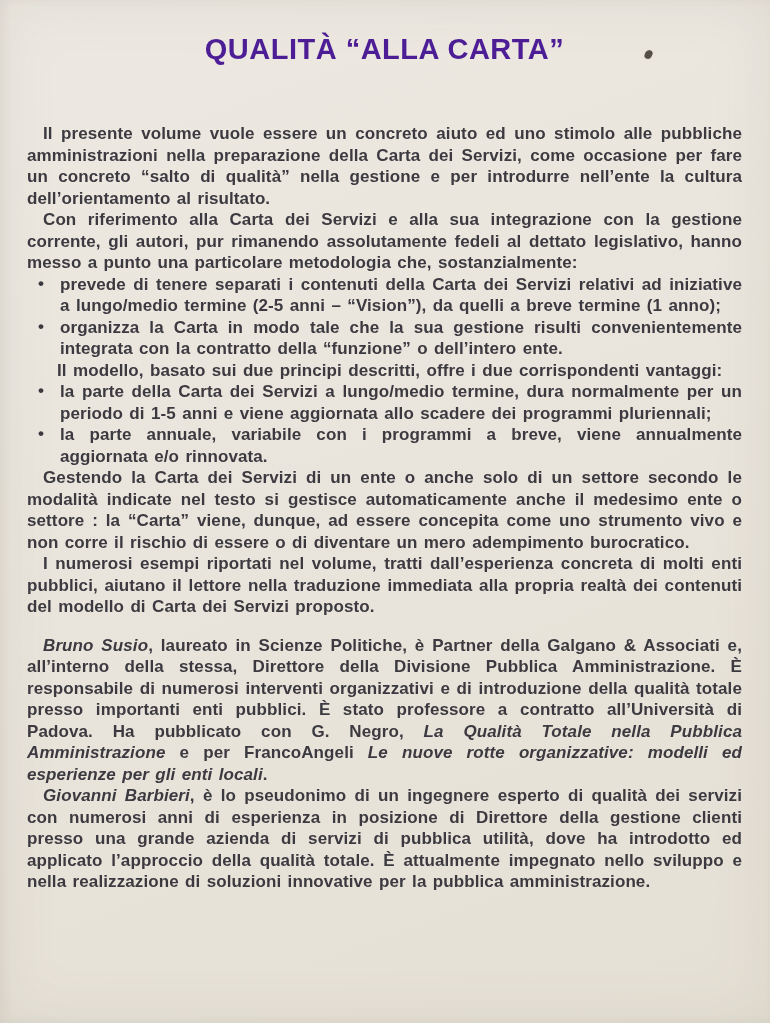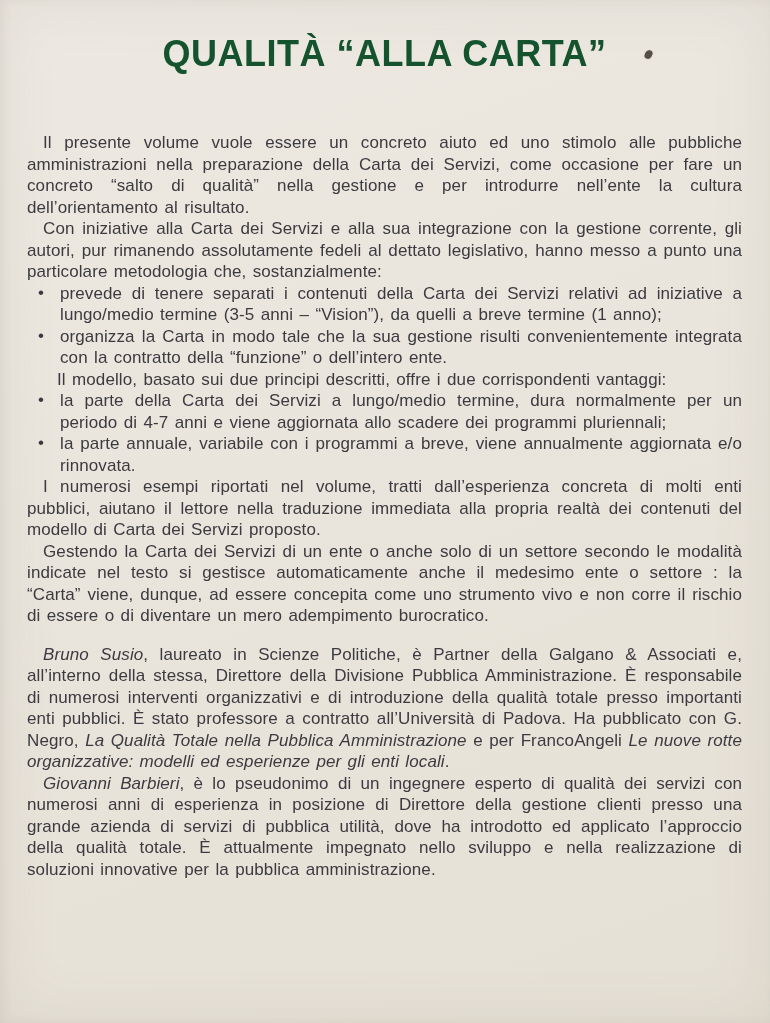--- a/index.html
+++ b/index.html
@@ -14,35 +14,35 @@
   .page {
     position: absolute;
     inset: 0;
     padding: 33px 28px 0 27px;
     box-sizing: border-box;
     box-shadow: inset 0 0 60px rgba(120,110,90,0.10), inset 4px 0 10px rgba(110,100,85,0.07);
   }
   .title {
     margin: 0;
     text-align: center;
-    font-size: 36px;
+    font-size: 29px;
     font-weight: 700;
     letter-spacing: 0.5px;
-    color: #14532d;
+    color: #4c1d95;
   }
   .body-text {
     margin-top: 57px;
     font-size: 17px;
     line-height: 21.5px;
     color: #3c3a40;
     text-align: justify;
     word-spacing: 1.5px;
     letter-spacing: 0.1px;
   }
-  .block { margin: 0; }
+  .block { margin: 0; font-weight: bold; }
   .paragraph { text-indent: 16px; }
   .bullet { position: relative; padding-left: 33px; }
   .bullet .marker {
     position: absolute;
     left: 11px;
     top: -1px;
     font-size: 17px;
   }
   .continuation { margin-left: 30px; }
   .bio { text-indent: 16px; }
@@ -66,46 +66,46 @@
 <div class="page">
 
   <h1 class="title">QUALITÀ “ALLA CARTA”</h1>
 
   <div class="speck"></div>
 
   <div class="body-text">
 
     <p class="block paragraph"><span>Il presente volume vuole essere un concreto aiuto ed uno stimolo alle pubbliche amministrazioni nella preparazione della Carta dei Servizi, come occasione per fare un concreto “salto di qualità” nella gestione e per introdurre nell’ente la cultura dell’orientamento al risultato.</span></p>
 
-    <p class="block paragraph"><span>Con iniziative alla Carta dei Servizi e alla sua integrazione con la gestione corrente, gli autori, pur rimanendo assolutamente fedeli al dettato legislativo, hanno messo a punto una particolare metodologia che, sostanzialmente:</span></p>
+    <p class="block paragraph"><span>Con riferimento alla Carta dei Servizi e alla sua integrazione con la gestione corrente, gli autori, pur rimanendo assolutamente fedeli al dettato legislativo, hanno messo a punto una particolare metodologia che, sostanzialmente:</span></p>
 
     <div class="block bullet">
       <span class="marker">•</span>
-      <span><span>prevede di tenere separati i contenuti della Carta dei Servizi relativi ad iniziative a lungo/medio termine (3-5 anni – “Vision”), da quelli a breve termine (1 anno);</span></span>
+      <span><span>prevede di tenere separati i contenuti della Carta dei Servizi relativi ad iniziative a lungo/medio termine (2-5 anni – “Vision”), da quelli a breve termine (1 anno);</span></span>
     </div>
 
     <div class="block bullet">
       <span class="marker">•</span>
       <span><span>organizza la Carta in modo tale che la sua gestione risulti convenientemente integrata con la contratto della “funzione” o dell’intero ente.</span></span>
     </div>
 
     <p class="block continuation"><span>Il modello, basato sui due principi descritti, offre i due corrispondenti vantaggi:</span></p>
 
     <div class="block bullet">
       <span class="marker">•</span>
-      <span><span>la parte della Carta dei Servizi a lungo/medio termine, dura normalmente per un periodo di 4-7 anni e viene aggiornata allo scadere dei programmi pluriennali;</span></span>
+      <span><span>la parte della Carta dei Servizi a lungo/medio termine, dura normalmente per un periodo di 1-5 anni e viene aggiornata allo scadere dei programmi pluriennali;</span></span>
     </div>
 
     <div class="block bullet">
       <span class="marker">•</span>
       <span><span>la parte annuale, variabile con i programmi a breve, viene annualmente aggiornata e/o rinnovata.</span></span>
     </div>
 
+    <p class="block paragraph"><span>Gestendo la Carta dei Servizi di un ente o anche solo di un settore secondo le modalità indicate nel testo si gestisce automaticamente anche il medesimo ente o settore : la “Carta” viene, dunque, ad essere concepita come uno strumento vivo e non corre il rischio di essere o di diventare un mero adempimento burocratico.</span></p>
+
     <p class="block paragraph"><span>I numerosi esempi riportati nel volume, tratti dall’esperienza concreta di molti enti pubblici, aiutano il lettore nella traduzione immediata alla propria realtà dei contenuti del modello di Carta dei Servizi proposto.</span></p>
-
-    <p class="block paragraph"><span>Gestendo la Carta dei Servizi di un ente o anche solo di un settore secondo le modalità indicate nel testo si gestisce automaticamente anche il medesimo ente o settore : la “Carta” viene, dunque, ad essere concepita come uno strumento vivo e non corre il rischio di essere o di diventare un mero adempimento burocratico.</span></p>
 
     <p class="block bio bio-first"><span class="it">Bruno Susio</span><span>, laureato in Scienze Politiche, è Partner della Galgano &amp; Associati e, all’interno della stessa, Direttore della Divisione Pubblica Amministrazione. È responsabile di numerosi interventi organizzativi e di introduzione della qualità totale presso importanti enti pubblici. È stato professore a contratto all’Università di Padova. Ha pubblicato con G. Negro, </span><span class="it">La Qualità Totale nella Pubblica Amministrazione</span><span> e per FrancoAngeli </span><span class="it">Le nuove rotte organizzative: modelli ed esperienze per gli enti locali</span><span>.</span></p>
 
     <p class="block bio"><span class="it">Giovanni Barbieri</span><span>, è lo pseudonimo di un ingegnere esperto di qualità dei servizi con numerosi anni di esperienza in posizione di Direttore della gestione clienti presso una grande azienda di servizi di pubblica utilità, dove ha introdotto ed applicato l’approccio della qualità totale. È attualmente impegnato nello sviluppo e nella realizzazione di soluzioni innovative per la pubblica amministrazione.</span></p>
 
   </div>
 </div>
 
 </body></html>

